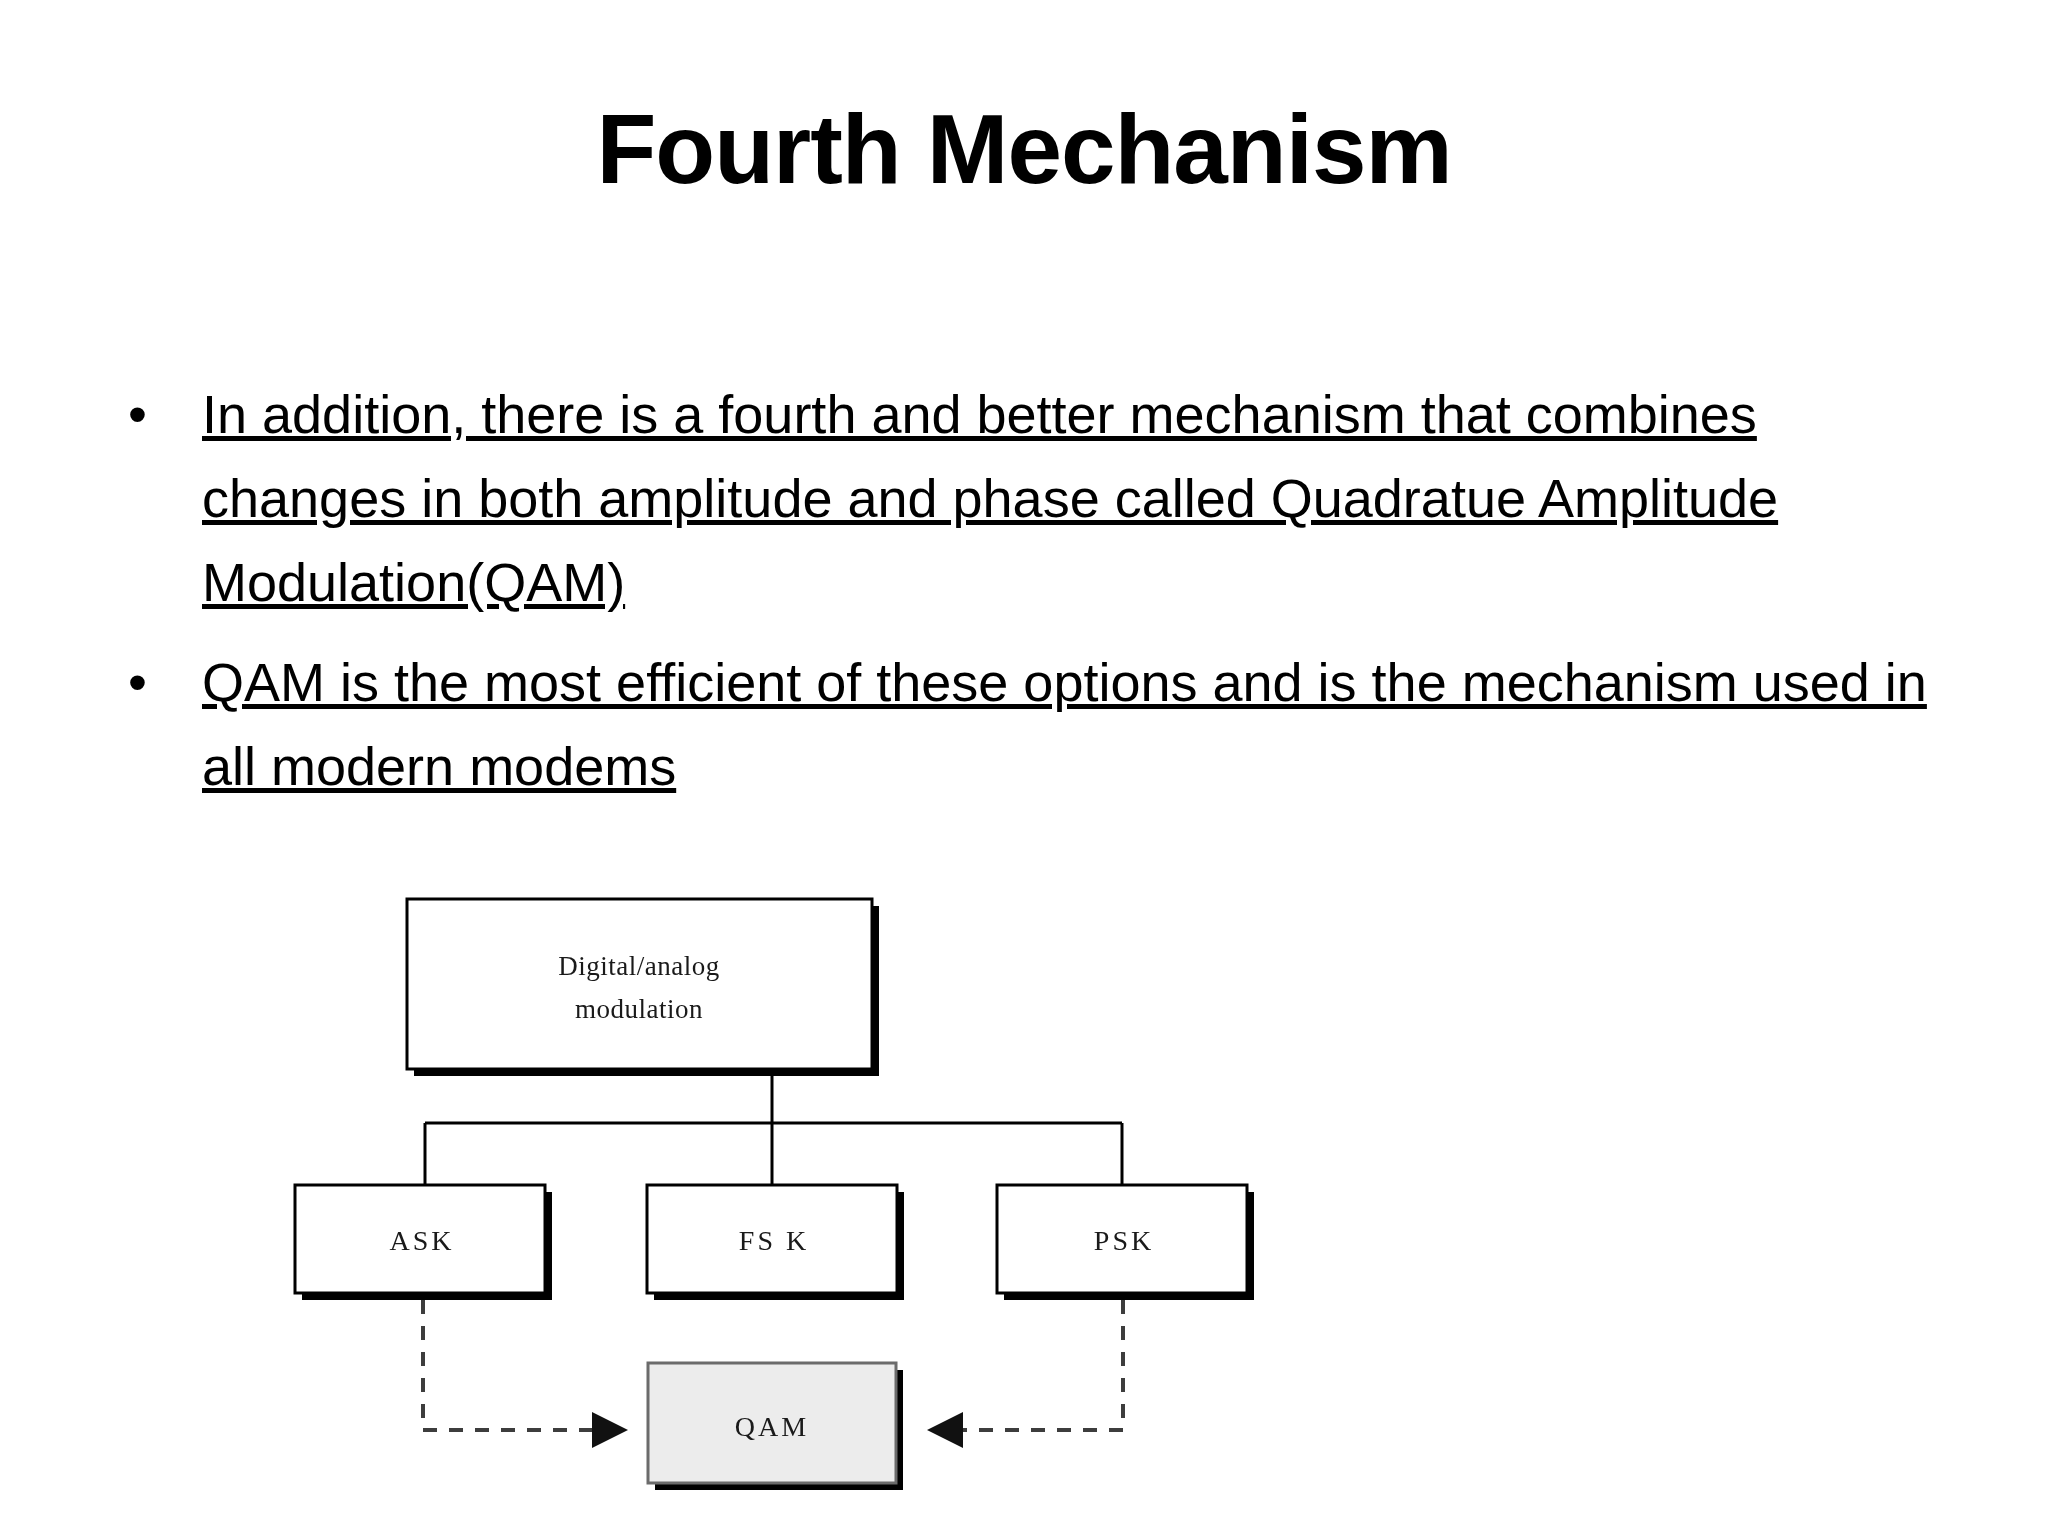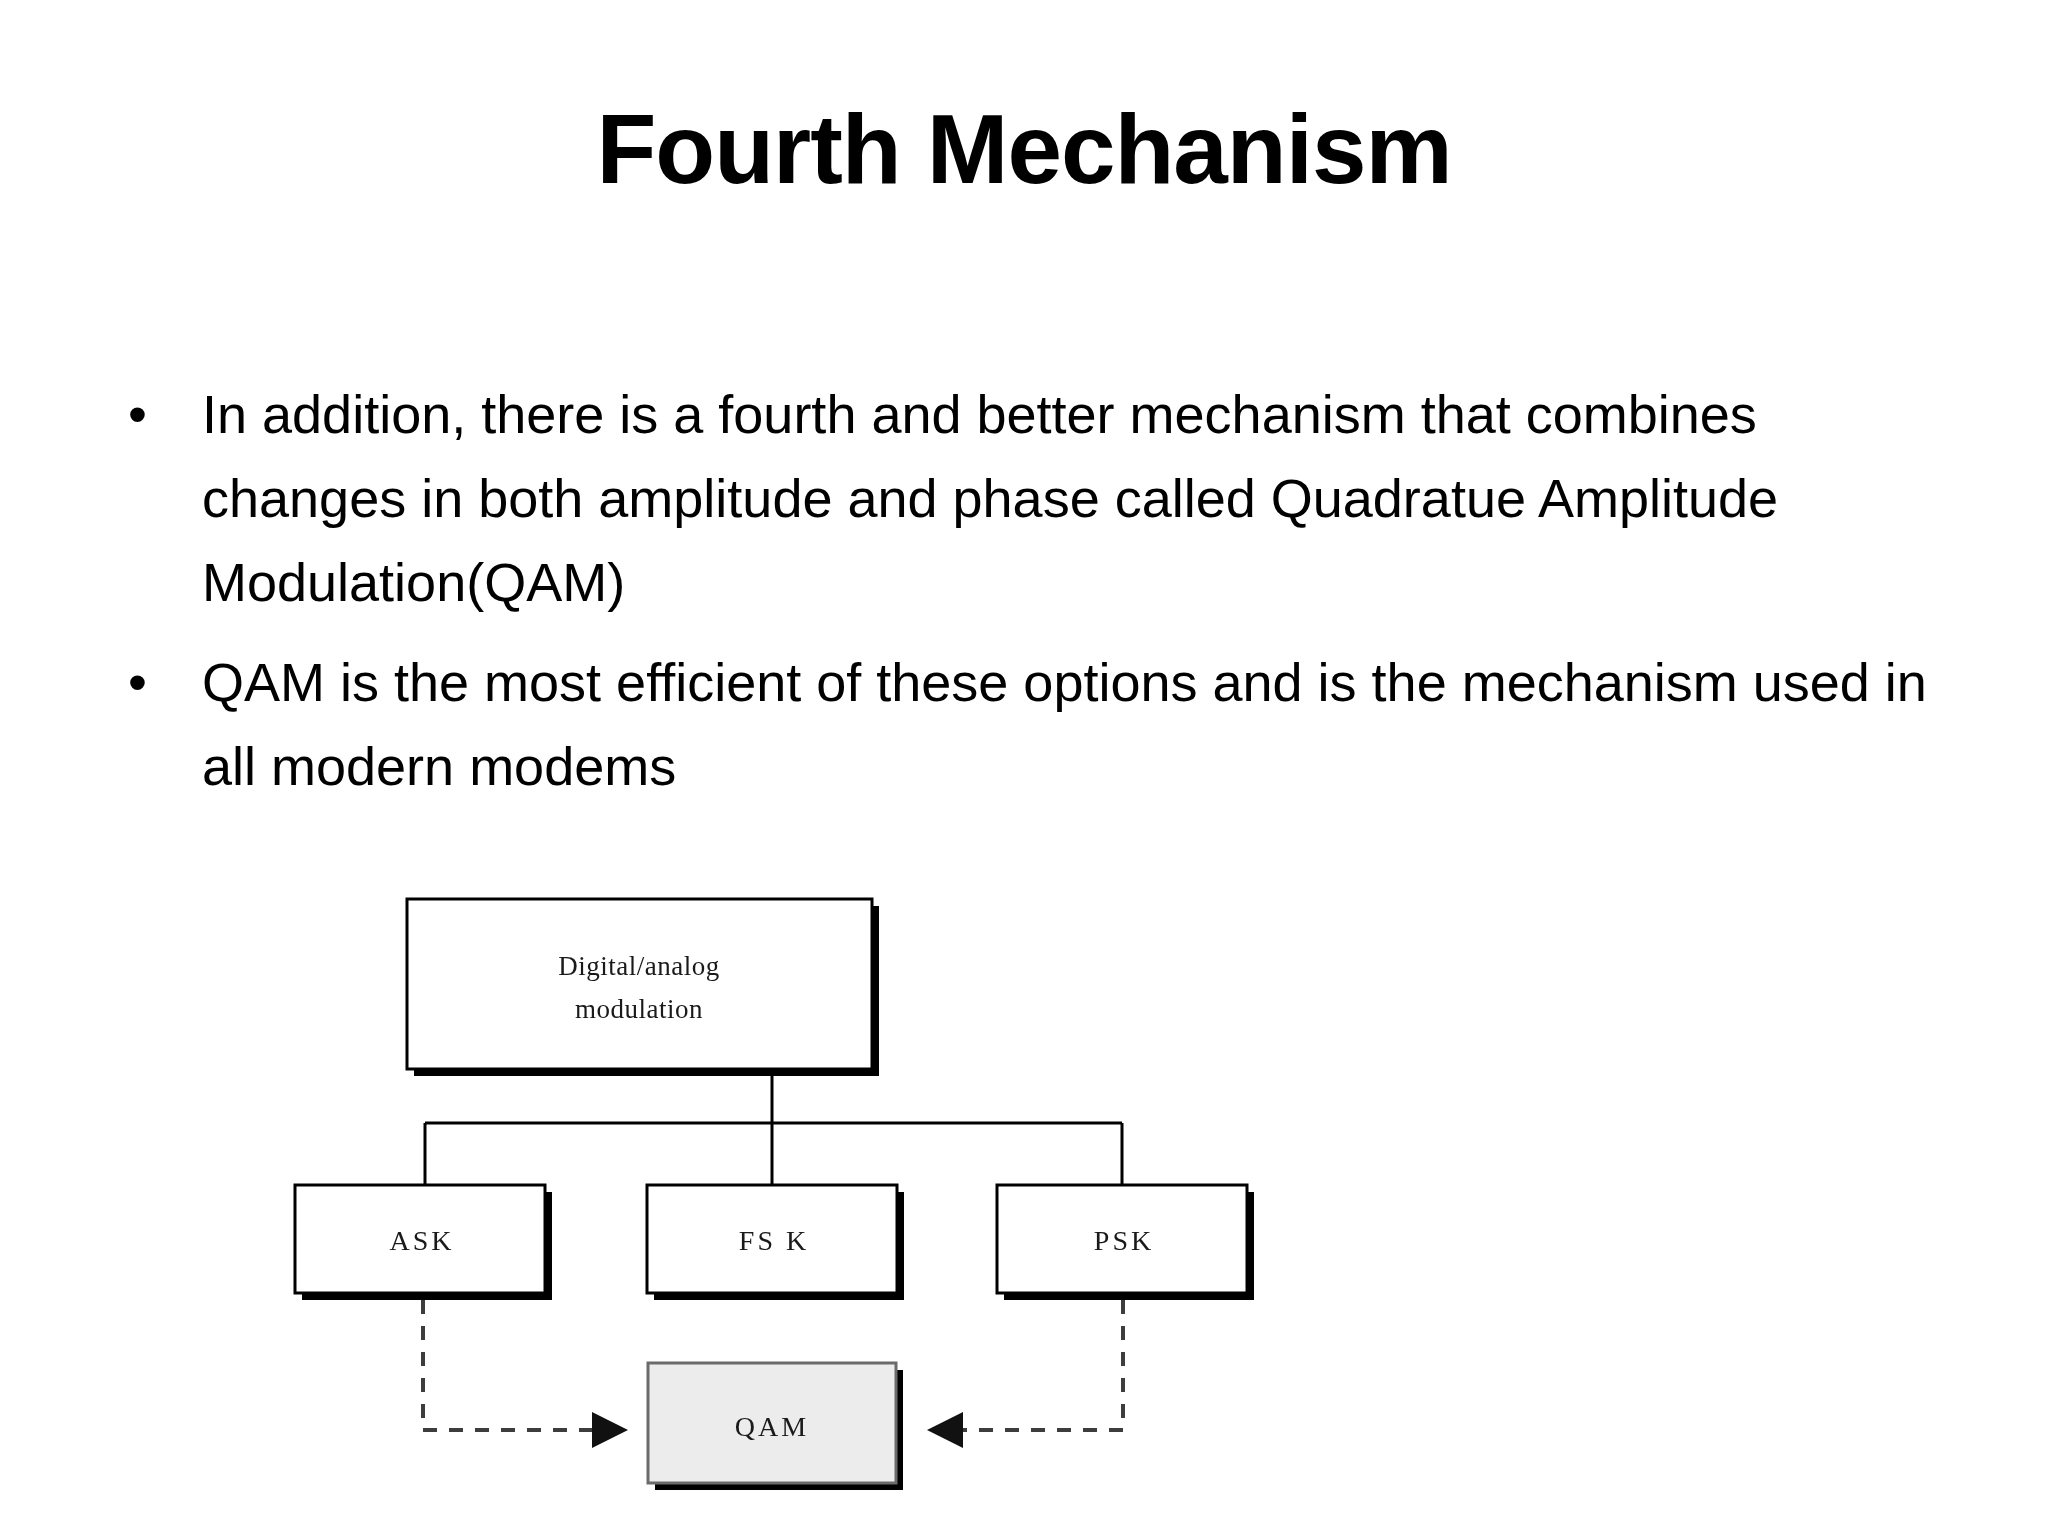--- a/index.html
+++ b/index.html
@@ -59,21 +59,21 @@
   .bullet-glyph {
     position: absolute;
     left: 18px;
     top: 0;
     width: 40px;
     font-size: 54px;
     line-height: 84px;
     color: #000000;
     text-align: left;
   }
-  .bullet-text { display: block; }
+  .bullet-text { display: block; text-decoration: underline; }
 
   
   #diagram {
     position: absolute;
     left: 280px;
     top: 870px;
     width: 1520px;
     height: 666px;
   }
   #diagram svg { display: block; }

